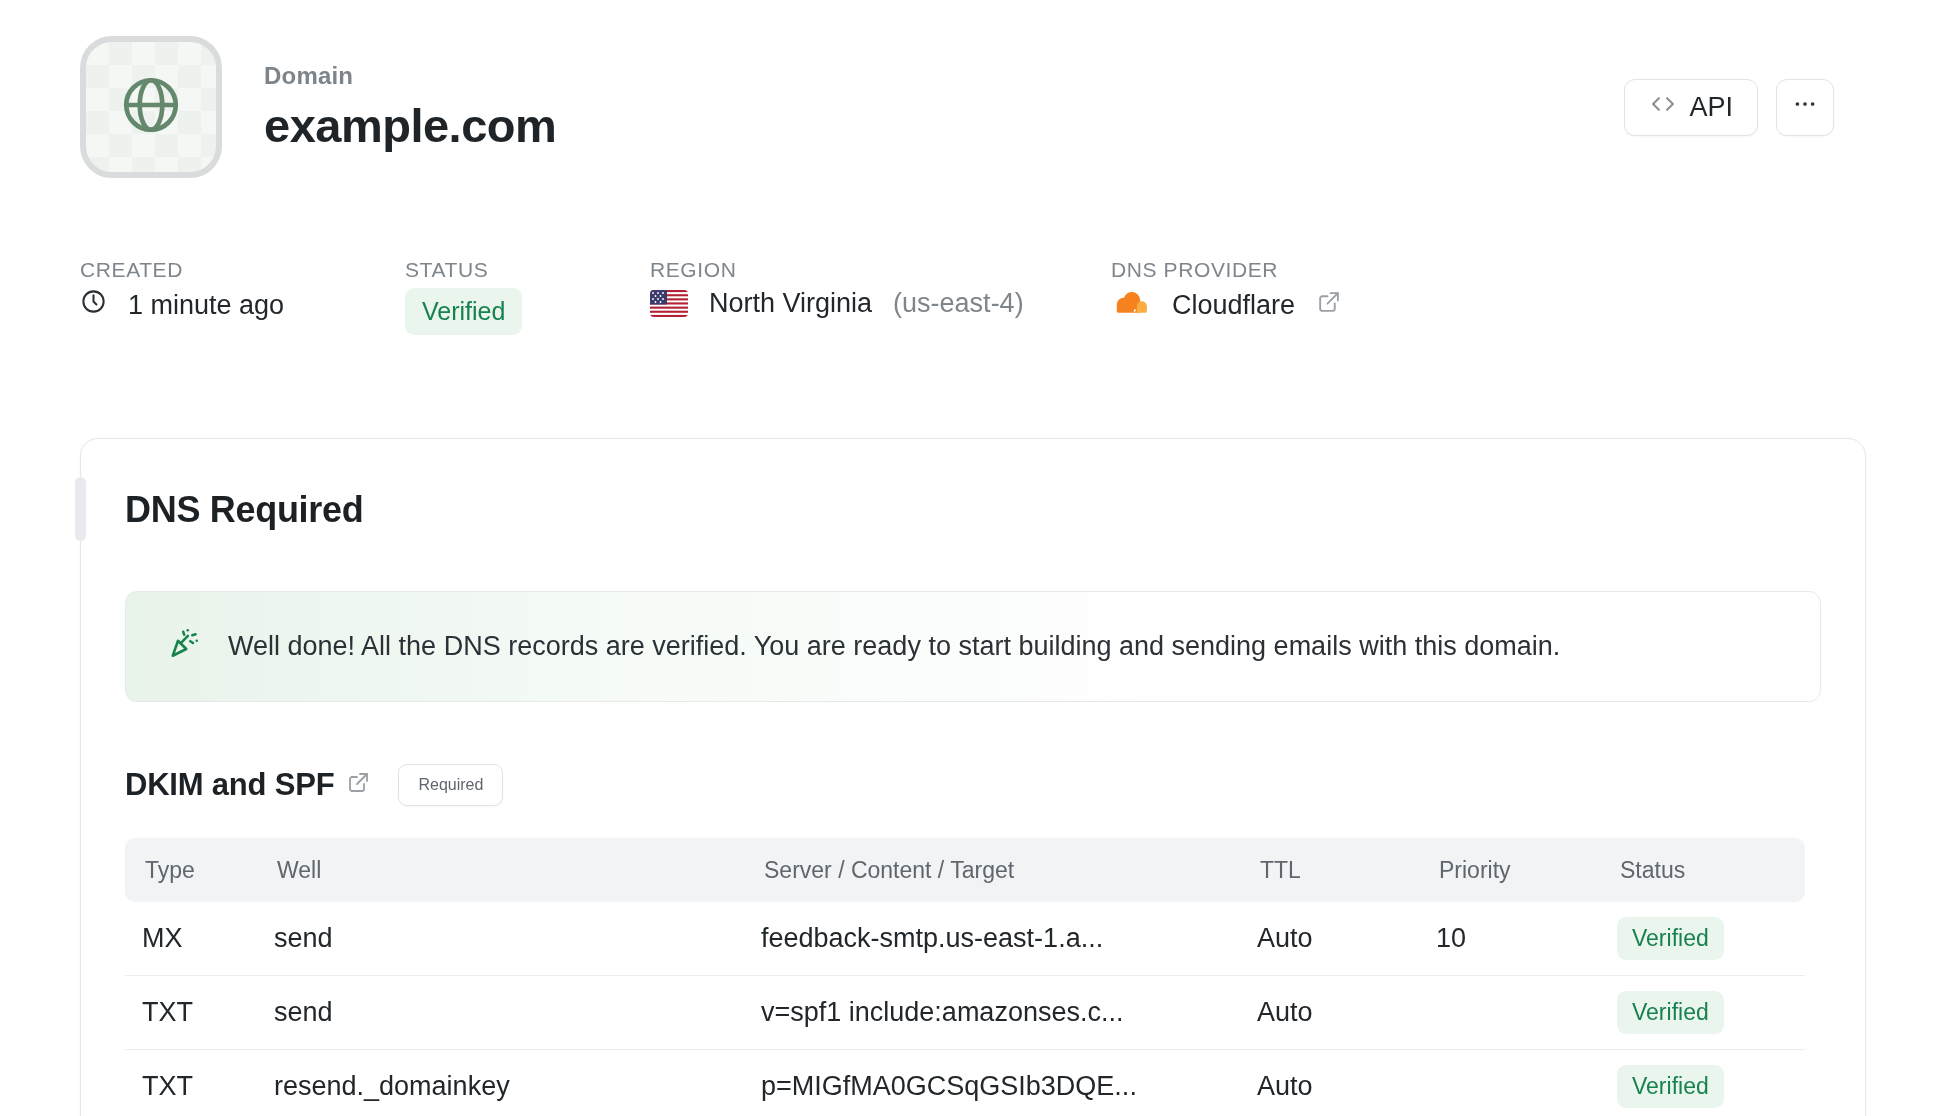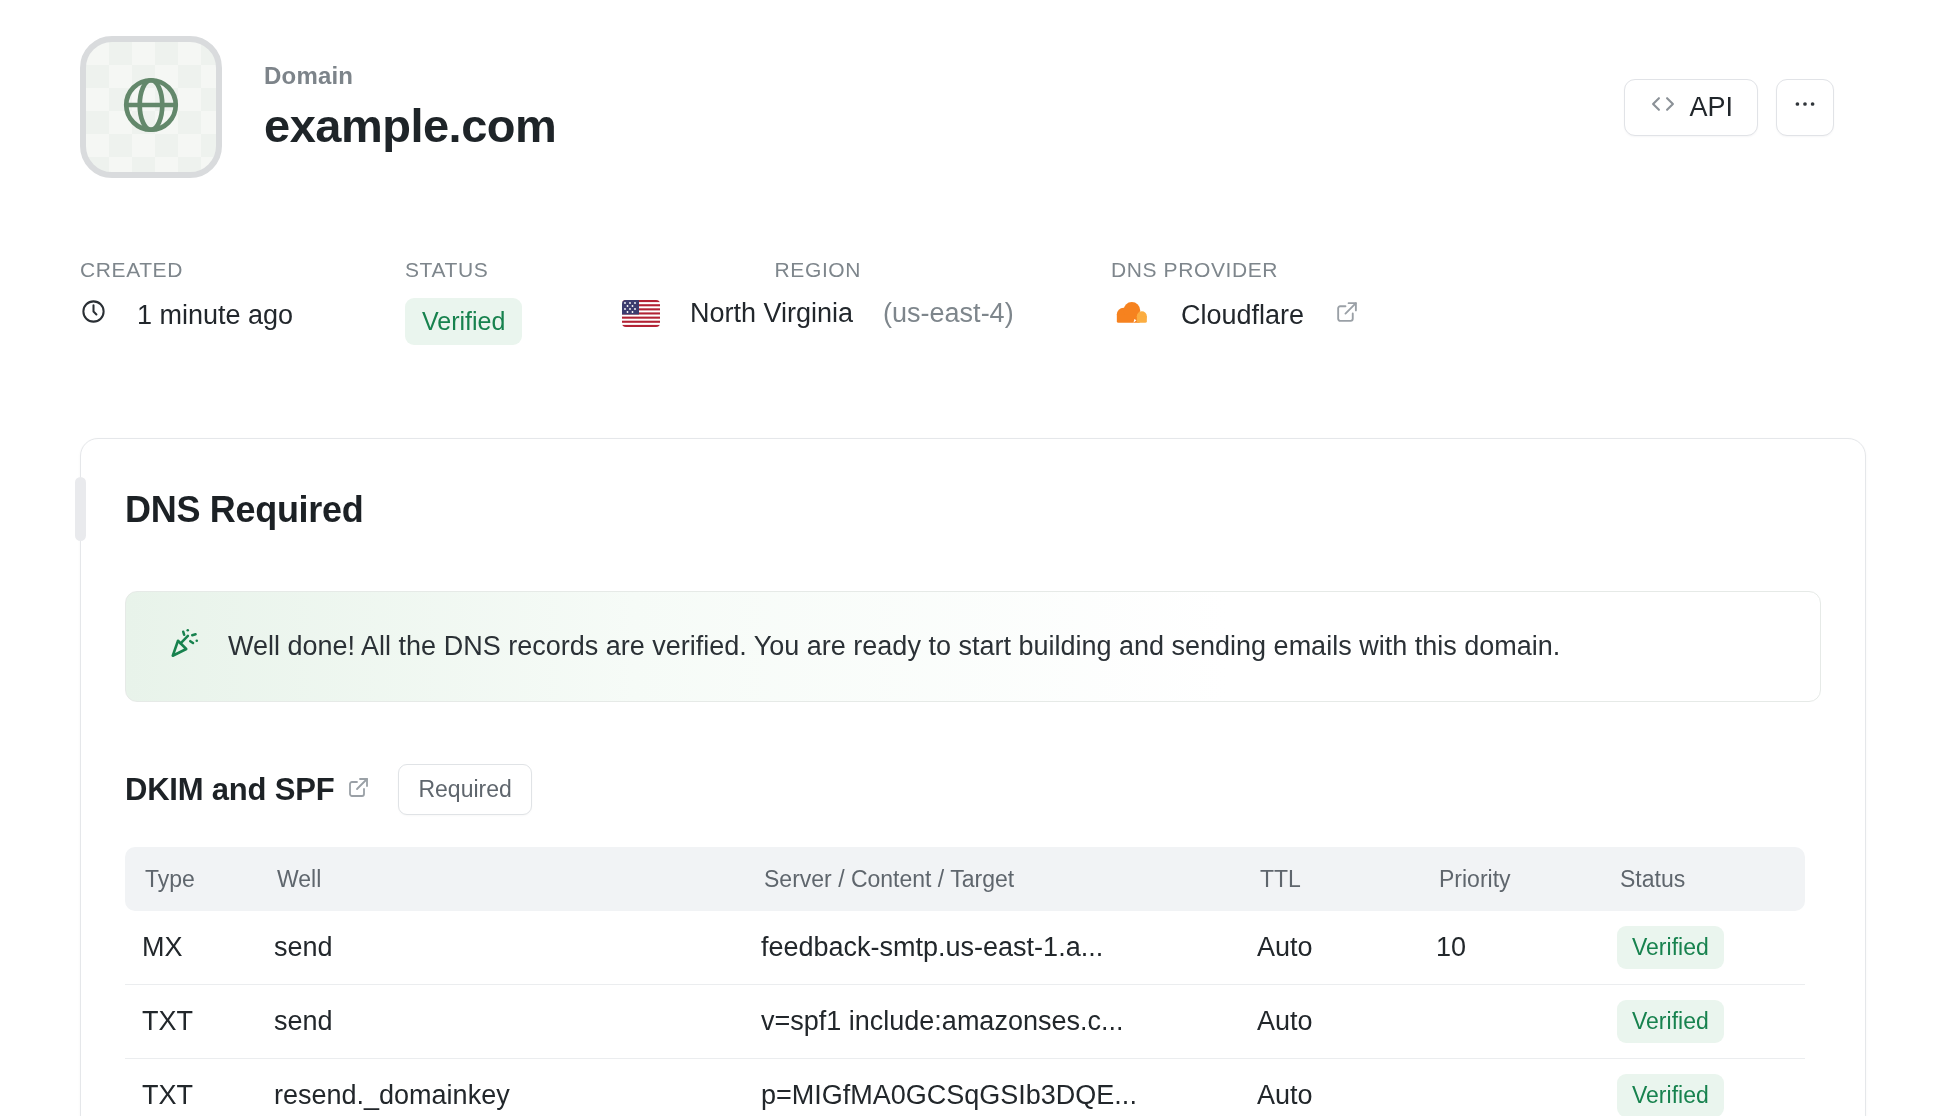--- a/index.html
+++ b/index.html
@@ -39,24 +39,24 @@
   }
   .btn-icononly { width: 58px; padding: 0; }
   .code-icon svg { width: 28px; height: 28px; stroke: #8b9197; }
   .dots-icon svg { width: 26px; height: 26px; fill: #30353a; }
 
   
   .meta { position: relative; height: 92px; margin-top: 80px; }
   .meta-col { position: absolute; top: 0; }
   .meta-col.created { left: 0; }
   .meta-col.status { left: 325px; }
-  .meta-col.region { left: 542px; text-align: center; }
+  .meta-col.region { left: 570px; }
   .meta-col.provider { left: 1031px; }
   .meta-label { font-size: 21px; font-weight: 500; color: #7e868c; letter-spacing: 0.6px; }
-  .meta-value { margin-top: 16px; display: flex; align-items: center; gap: 30px; font-size: 27px; color: #22272c; }
+  .meta-value { margin-top: 6px; display: flex; align-items: center; gap: 21px; font-size: 27px; color: #22272c; }
   .clock-icon svg { width: 27px; height: 27px; stroke: #2a2f34; }
   .badge-verified {
     display: inline-block; background: #eaf5ee; color: #17824e;
     font-size: 25px; padding: 9px 17px; border-radius: 9px;
   }
   .flag { width: 38px; height: 27px; border-radius: 4px; overflow: hidden; display: inline-flex; flex: 0 0 auto; }
   .region-code { color: #7e868c; }
   .cf-icon svg { width: 40px; height: 28px; }
   .extlink-icon svg { width: 25px; height: 25px; stroke: #9aa0a6; }
   .extlink-icon.small svg { width: 24px; height: 24px; stroke: #9aa0a6; }
@@ -88,21 +88,21 @@
     background: linear-gradient(90deg, #e8f3ea 0%, #f6fbf7 30%, #ffffff 65%);
     font-size: 27px; color: #2b3136;
   }
   .party-icon svg { width: 36px; height: 36px; stroke: #17824e; flex: 0 0 auto; }
 
   .subsection-head { margin-top: 62px; display: flex; align-items: center; gap: 12px; }
   .subsection-title { font-size: 31px; font-weight: 700; color: #1d2226; letter-spacing: -0.2px; }
   .badge-required {
     margin-left: 16px;
     border: 1px solid #e0e3e6; border-radius: 9px;
-    padding: 11px 19px; font-size: 23px; color: #5f666d;
+    padding: 11px 19px; font-size: 16px; color: #5f666d;
     background: #fff; box-shadow: 0 1px 2px rgba(16,24,40,.03);
   }
 
   
   .table { margin-top: 32px; width: 1680px; }
   .trow {
     display: grid;
     grid-template-columns: 132px 487px 496px 179px 181px 1fr;
     align-items: center;
     padding-left: 17px;

